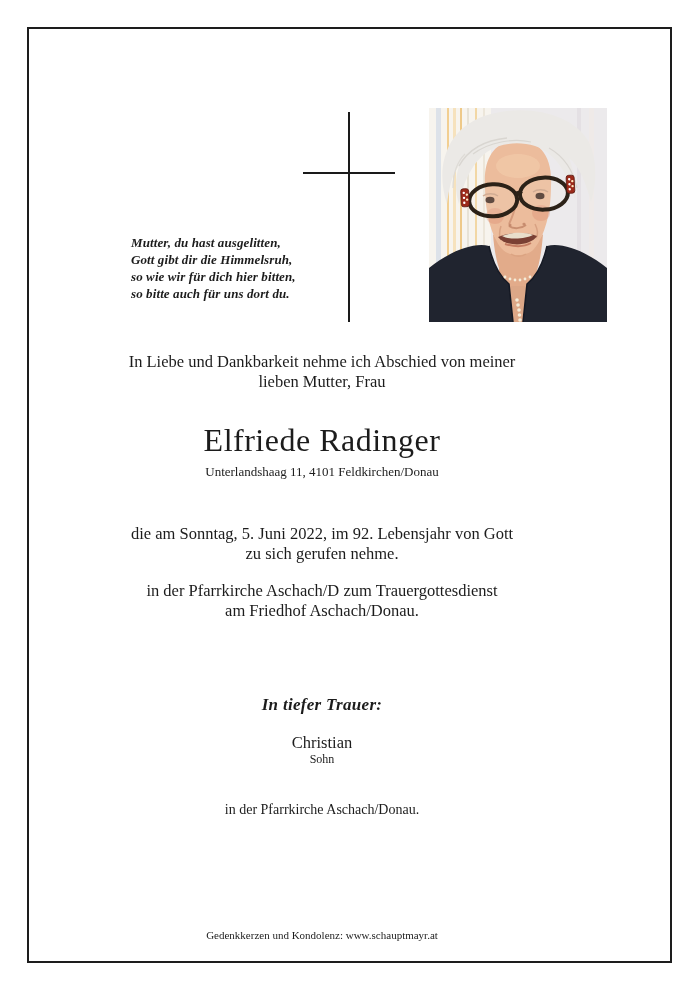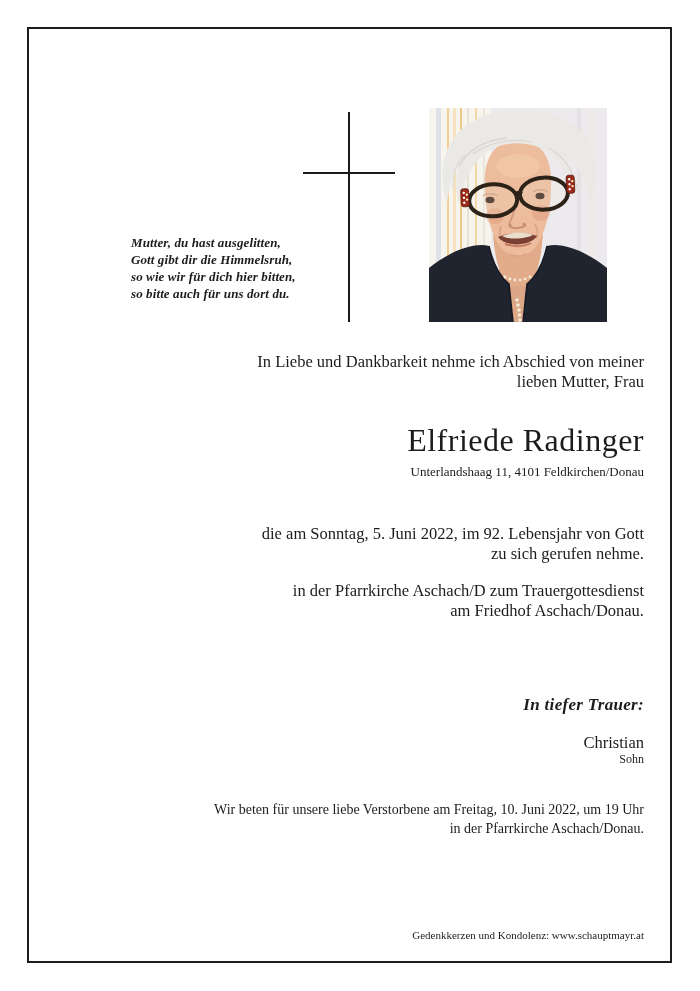--- a/index.html
+++ b/index.html
@@ -56,21 +56,21 @@
     left: 429px;
     top: 108px;
     width: 178px;
     height: 214px;
   }
   .photo svg { display: block; }
   .centered {
     position: absolute;
     left: 0;
     width: 644px;
-    text-align: right;
+    text-align: center;
   }
   .intro   { top: 352px; font-size: 16.5px; line-height: 20px; }
   .name    { top: 417px; font-size: 32px; line-height: 46px; letter-spacing: 0.5px; }
   .address { top: 464px; font-size: 13px; line-height: 16px; }
   .passing { top: 524px; font-size: 16.5px; line-height: 20px; }
   .service { top: 581px; font-size: 16.5px; line-height: 20px; }
   .mourning-heading {
     top: 694px; font-size: 17px; line-height: 22px;
     font-style: italic; font-weight: bold; letter-spacing: 0.3px;
   }
@@ -199,17 +199,16 @@
 <div class="centered service">
   <div>in der Pfarrkirche Aschach/D zum Trauergottesdienst</div>
   <div>am Friedhof Aschach/Donau.</div>
 </div>
 
 <div class="centered mourning-heading">In tiefer Trauer:</div>
 <div class="centered mourner-name">Christian</div>
 <div class="centered mourner-relation">Sohn</div>
 
 <div class="centered prayer">
-  <div>Wir beten für unsere liebe Verstorbene am Freitag, 10. Juni 2022, um 19 Uhr</div>
   <div>in der Pfarrkirche Aschach/Donau.</div>
 </div>
 
 <div class="centered footer">Gedenkkerzen und Kondolenz: www.schauptmayr.at</div>
 
 </body></html>

